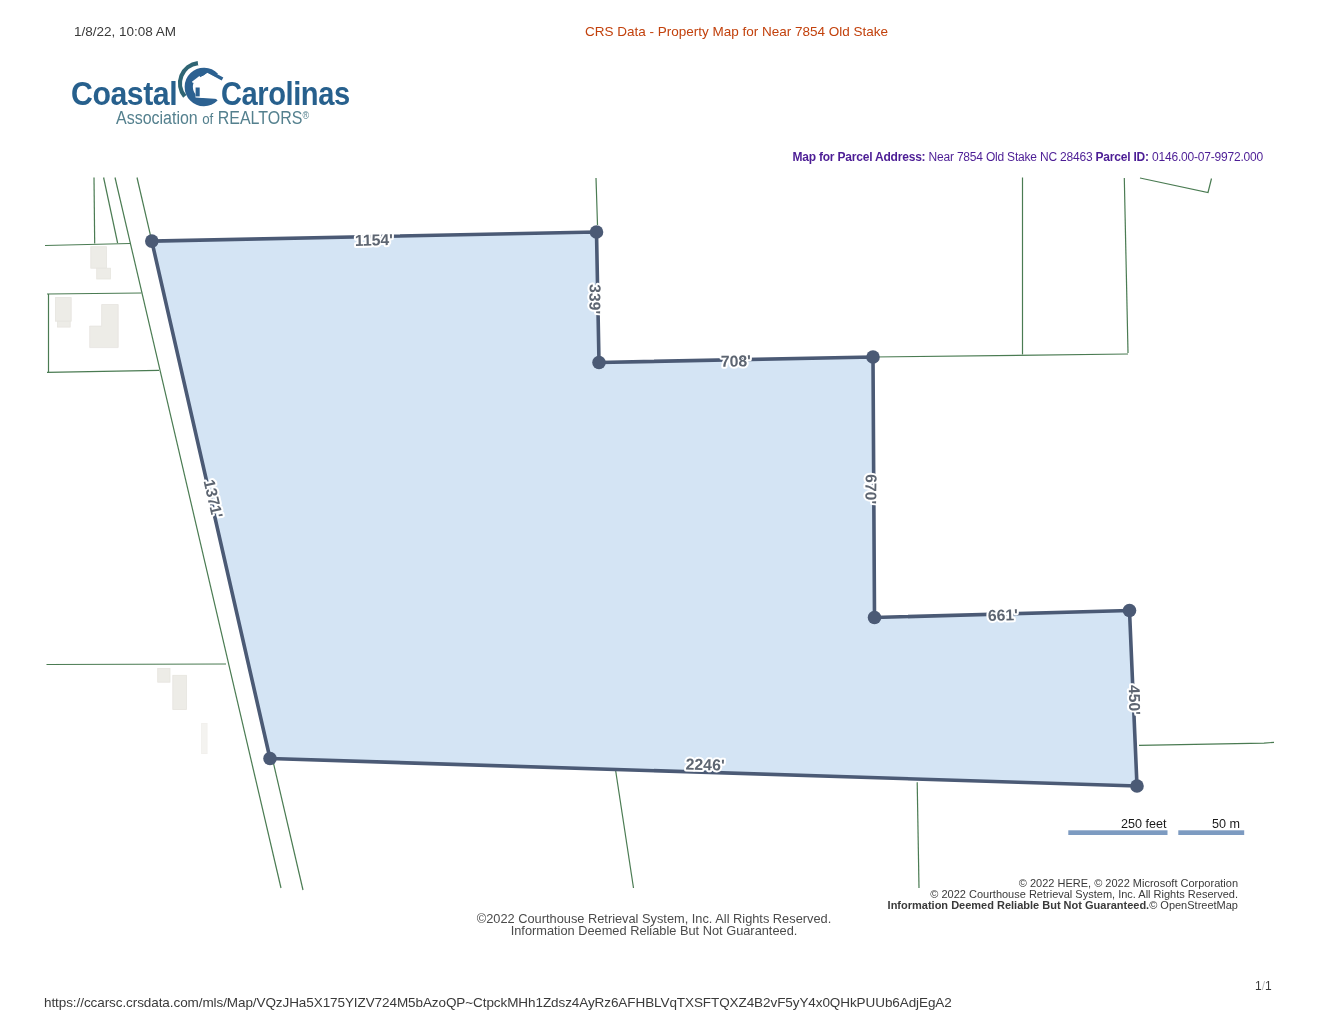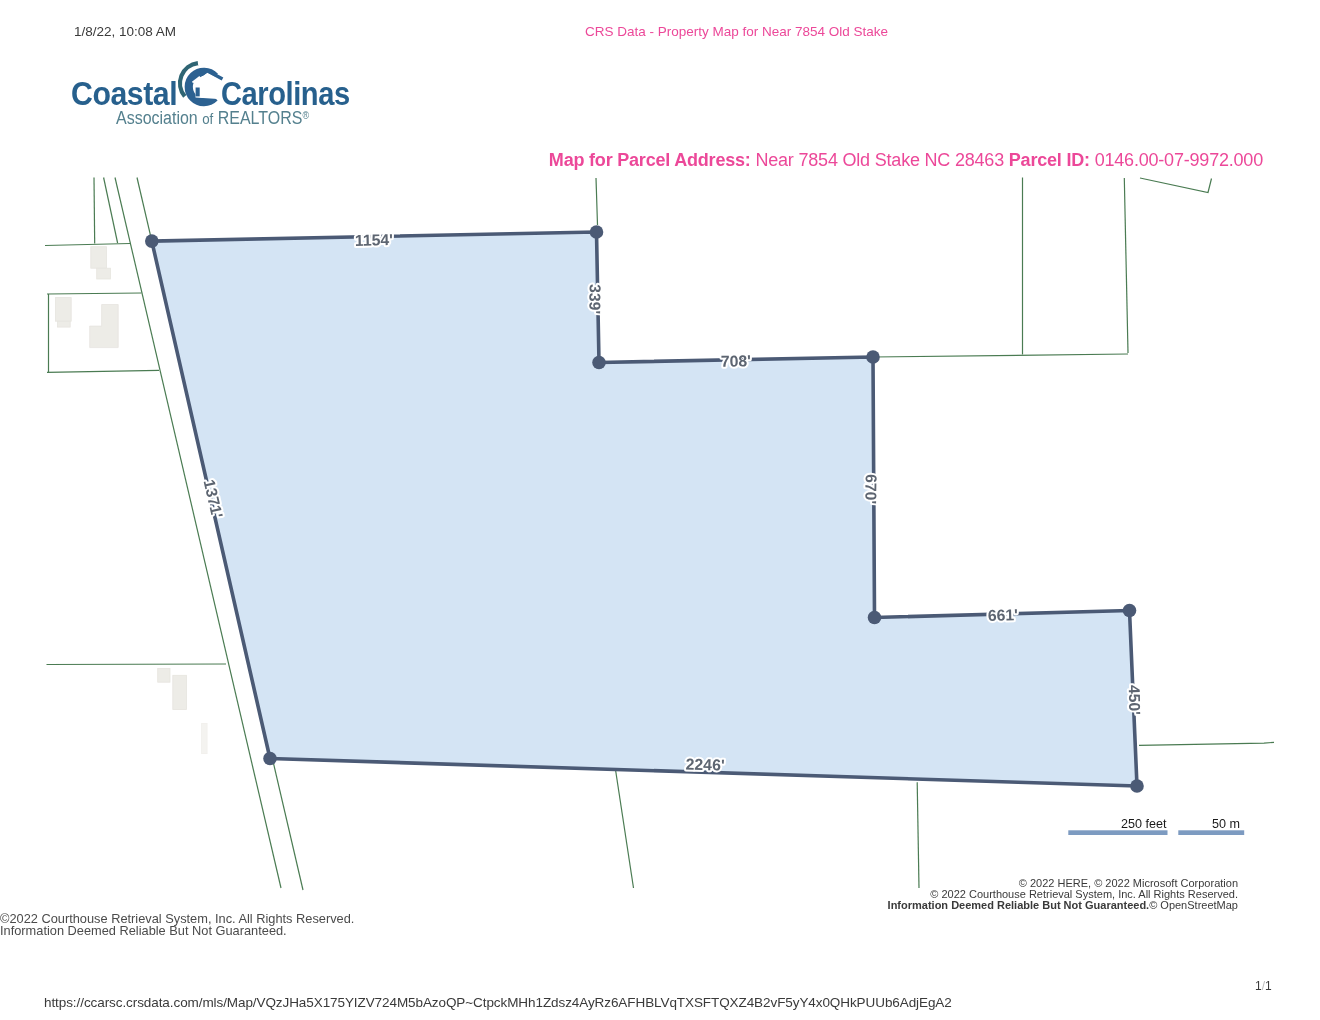--- a/index.html
+++ b/index.html
@@ -5,42 +5,42 @@
   html,body{margin:0;padding:0;}
   body{width:1320px;height:1020px;position:relative;background:#ffffff;
        font-family:"Liberation Sans", sans-serif;overflow:hidden;}
   .abs{position:absolute;}
 </style>
 </head>
 <body>
 
 <div class="abs" style="left:44px;top:23.5px;font-size:13.5px;color:#3a3a3a;margin-left:30px;">1/8/22, 10:08 AM</div>
 
-<div class="abs" style="left:585px;top:23.5px;font-size:13.5px;color:#ec4899;">CRS Data - Property Map for Near 7854 Old Stake</div>
+<div class="abs" style="left:585px;top:23.5px;font-size:13.5px;color:#c2410c;">CRS Data - Property Map for Near 7854 Old Stake</div>
 
 <div class="abs" style="left:17px;top:0;width:360px;height:140px;">
 
   <div class="abs" style="left:53.5px;top:73.5px;font-size:34px;font-weight:bold;color:#27608d;letter-spacing:-0.5px;transform:scaleX(0.89);transform-origin:0 0;">Coastal</div>
 
   <svg class="abs" style="left:158px;top:58px;" width="60" height="70" viewBox="0 0 60 70">
     <path d="M22.96,5.45 A20,20 0 0 0 10.08,38.16" fill="none" stroke="#2f6574" stroke-width="5"></path>
     <path d="M23.35,8.62 A16.8,16.8 0 0 0 12.53,36.1" fill="none" stroke="#ffffff" stroke-width="3"></path>
     <path d="M40,18.5 A15.2,15.2 0 1 0 39.7,39.7" fill="none" stroke="#2c6191" stroke-width="8.2"></path>
     <path d="M32.3,14.5 L44,20.5 L43,41 L20.5,39.5 L20.5,24 Z" fill="#ffffff"></path>
     <path d="M16.5,22.6 L32.3,12.7 L47.5,21" fill="none" stroke="#2c6191" stroke-width="3.4"></path>
     <path d="M17.5,24.5 L25,18.8" fill="none" stroke="#ffffff" stroke-width="2"></path>
     <rect x="20.6" y="29.5" width="4.1" height="8.9" fill="#2c6191"></rect>
   </svg>
 
   <div class="abs" style="left:204px;top:73.5px;font-size:34px;font-weight:bold;color:#27608d;letter-spacing:-0.5px;transform:scaleX(0.855);transform-origin:0 0;">Carolinas</div>
 
   <div class="abs" style="left:99px;top:108px;font-size:18px;color:#54808e;transform:scaleX(0.888);transform-origin:0 0;">Association <span style="font-size:15px;">of</span> REALTORS<span style="font-size:10px;vertical-align:5px;">®</span></div>
 </div>
 
-<div class="abs" style="right:57px;top:150px;font-size:18px;letter-spacing:-0.2px;color:#ec4899;white-space:nowrap;">
+<div class="abs" style="right:57px;top:150px;font-size:12px;letter-spacing:-0.2px;color:#4c1d95;white-space:nowrap;">
   <b>Map for Parcel Address:</b> Near 7854 Old Stake NC 28463 <b>Parcel ID:</b> 0146.00-07-9972.000
 </div>
 
 <svg class="abs" style="left:0;top:0;" width="1320" height="1020" viewBox="0 0 1320 1020">
   <defs>
       <filter id="soft" x="-10%" y="-10%" width="120%" height="120%">
         <feGaussianBlur stdDeviation="0.55"></feGaussianBlur>
       </filter>
     </defs>
   <g stroke="#4a7b52" stroke-width="1.2" fill="none">
@@ -146,20 +146,20 @@
     <text x="1240" y="827.5">50 m</text>
   </g>
 </svg>
 
 <div class="abs" style="right:82px;top:878px;font-size:11px;color:#3a3a3a;text-align:right;line-height:10.8px;white-space:nowrap;">
   © 2022 HERE, © 2022 Microsoft Corporation<br>
   © 2022 Courthouse Retrieval System, Inc. All Rights Reserved.<br>
   <b>Information Deemed Reliable But Not Guaranteed.</b>© OpenStreetMap
 </div>
 
-<div class="abs" style="left:0;top:913px;width:1308px;text-align:left;font-size:12.8px;color:#4b4b4b;line-height:11.5px;">
+<div class="abs" style="left:0;top:913px;width:1308px;text-align:center;font-size:12.8px;color:#4b4b4b;line-height:11.5px;">
   ©2022 Courthouse Retrieval System, Inc. All Rights Reserved.<br>
   Information Deemed Reliable But Not Guaranteed.
 </div>
 
 <div class="abs" style="left:44px;top:978.5px;font-size:13.5px;letter-spacing:-0.08px;color:#3a3a3a;margin-top:16px;">https://ccarsc.crsdata.com/mls/Map/VQzJHa5X175YIZV724M5bAzoQP~CtpckMHh1Zdsz4AyRz6AFHBLVqTXSFTQXZ4B2vF5yY4x0QHkPUUb6AdjEgA2</div>
 
 <div class="abs" style="left:1255px;top:978.5px;font-size:12px;color:#3a3a3a;">1<span style="color:#bbb;">/</span>1</div>
 
 </body></html>

